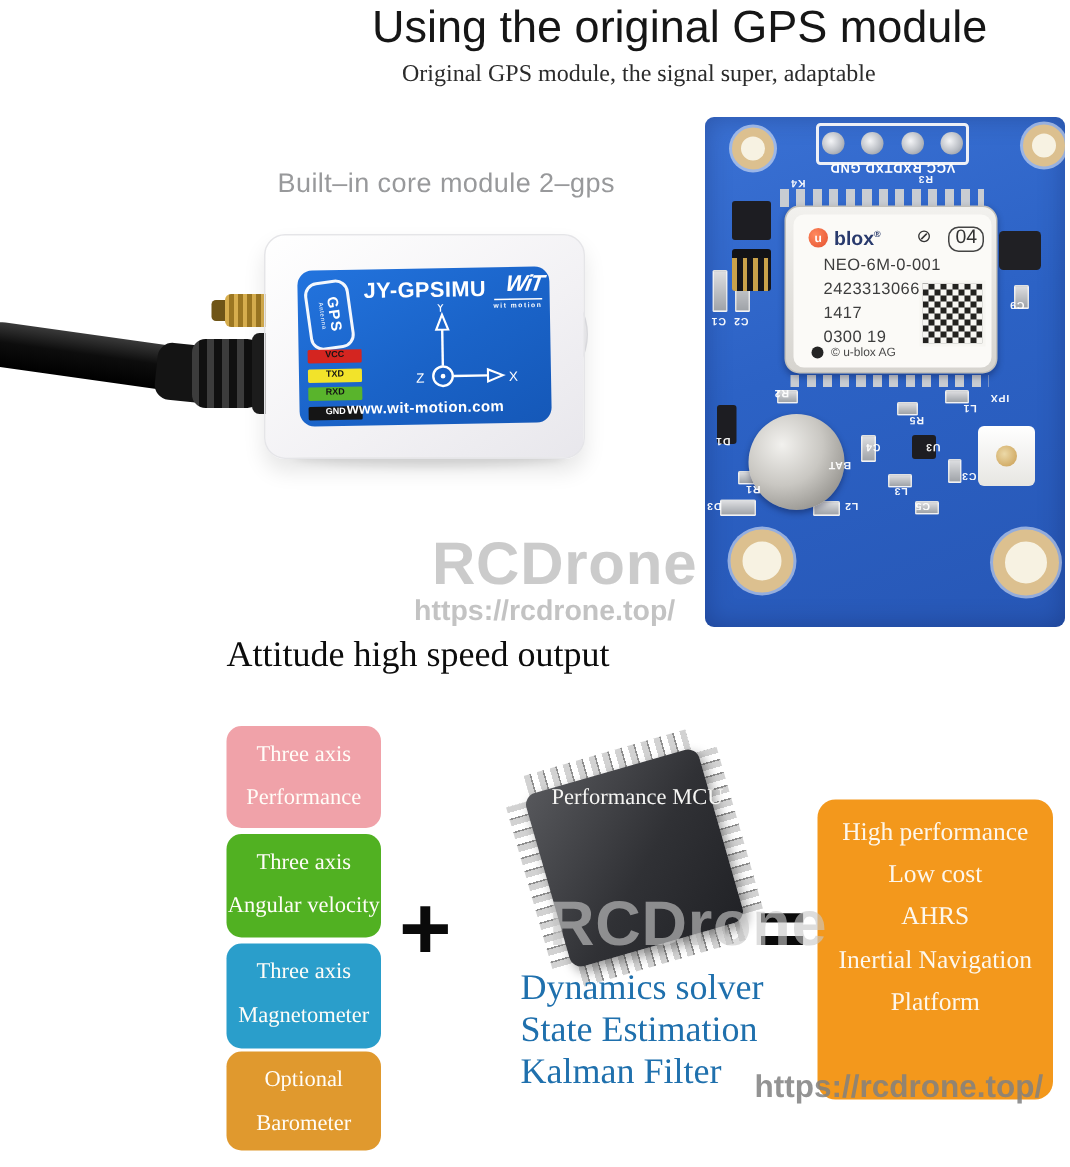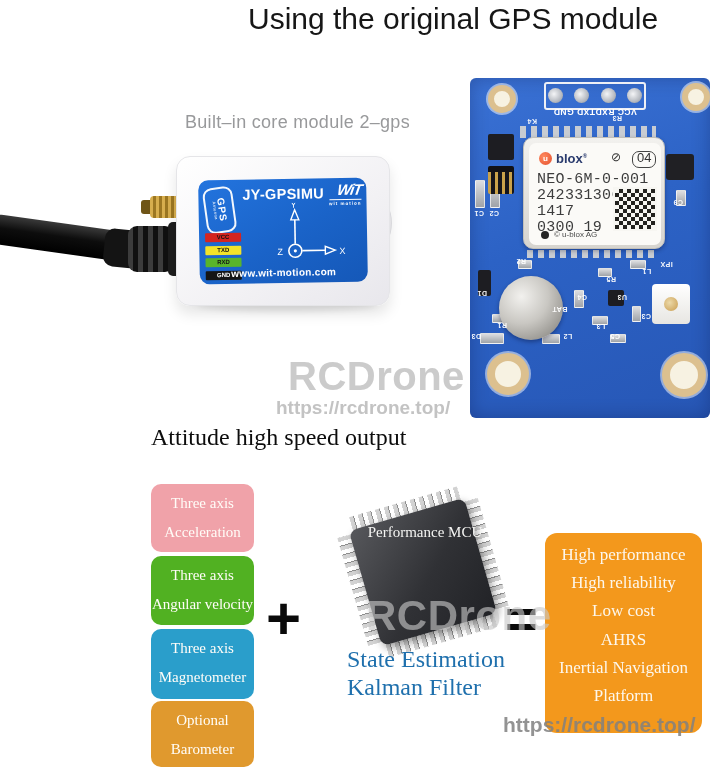--- a/index.html
+++ b/index.html
@@ -77,22 +77,22 @@
     background:linear-gradient(#f2f1ee,#d6d4cf); border:1px solid #c2c0ba; box-shadow:0 2px 4px rgba(0,0,30,.3); }
   .mod-in { position:absolute; left:5px; top:5px; width:132px; height:102px; border-radius:7px; background:#fbfaf7; }
   .ublox-dot { position:absolute; left:10px; top:9px; width:13px; height:13px; border-radius:50%;
     background:radial-gradient(circle at 35% 35%, #ff8a5f, #e4502e); color:#fff; font-weight:bold;
     font-size:8px; line-height:13px; text-align:center; }
   .ublox-name { position:absolute; left:27px; top:8px; font-weight:bold; font-size:13px; color:#293a6d; }
   .ublox-reg { font-size:6px; vertical-align:super; }
   .nolead { position:absolute; left:82px; top:7px; font-size:12px; color:#333; }
   .certoval { position:absolute; left:103px; top:8px; height:17px; padding:0 4px; border:1px solid #444;
     border-radius:7px; font-size:13px; line-height:11px; color:#333; }
-  .modline { position:absolute; left:8px; font-family:Liberation Mono, monospace;
-    font-size:15px; color:#3d3d3d; letter-spacing:.3px; }
+  .modline { position:absolute; left:20px; font-family:Liberation Sans, sans-serif;
+    font-size:11px; color:#3d3d3d; letter-spacing:.3px; }
   .qr { position:absolute; left:86px; top:46px; width:40px; height:40px;
     background:repeating-conic-gradient(#23221f 0% 25%, #f7f6f2 0% 50%) 0 0/8px 8px; outline:2px solid #f7f6f2; }
   .moddot { position:absolute; left:12px; top:88px; width:8px; height:8px; border-radius:50%; background:#242424; }
   .modcopy { position:absolute; left:25px; top:87px; font-size:8px; color:#4a4a4a; }
   .silk { position:absolute; color:#fff; font-weight:bold; font-size:7px; letter-spacing:.5px;
     transform:rotate(180deg); opacity:.95; font-family:"Liberation Sans",sans-serif; }
   .smd { position:absolute; background:linear-gradient(#dcdde0,#9fa3a8); border:1px solid rgba(255,255,255,.65); border-radius:1px; }
   .smd-dark { position:absolute; background:#1d1d22; border-radius:2px; }
   .bat { position:absolute; left:29px; top:198px; width:64px; height:64px; border-radius:50%;
     background:radial-gradient(circle at 35% 32%, #f2f1ee, #c9c7c2 45%, #8f8d88 85%, #77756f);
@@ -139,20 +139,21 @@
   .rbox { left:545px; top:533px; width:157px; height:200px; border-radius:12px; background:#f3981c;
     color:#fdf7ec; text-align:center; font-family:"Liberation Serif", serif; font-size:17px; padding-top:9px; }
   .rbox div { height:28.2px; line-height:26px; }
 </style>
 </head>
 <body>
 
 <div class="canvas">
 
   <div class="abs title">Using the original GPS module</div>
+  <div class="abs subtitle">Original GPS module, the signal super, adaptable</div>
 
   <div class="abs caption">Built–in core module 2–gps</div>
 
   <div class="abs cable"></div>
   <div class="abs cable2"></div>
   <div class="abs gland"></div>
   <div class="abs gnut"></div>
   <div class="abs sma-tip"></div>
   <div class="abs sma"></div>
   <div class="abs dev-shadow"></div>
@@ -271,21 +272,21 @@
 
   <div class="abs wm-big wm1">RCDrone</div>
   <div class="abs wm1-url">https://rcdrone.top/</div>
   <div class="abs wm-big wm2">RCDrone</div>
   <div class="abs wm2-url">https://rcdrone.top/</div>
 
   <div class="abs feat-heading">Attitude high speed output</div>
 
   <div class="abs sbox sbox0">
     <div>Three axis</div>
-    <div>Acceleration</div>
+    <div>Performance</div>
   </div>
   <div class="abs sbox sbox1">
     <div>Three axis</div>
     <div>Angular velocity</div>
   </div>
   <div class="abs sbox sbox2">
     <div>Three axis</div>
     <div>Magnetometer</div>
   </div>
   <div class="abs sbox sbox3">
@@ -300,28 +301,28 @@
     <div class="chip-pins" style="left:19px; top:134px; width:112px; height:14px;"></div>
     <div class="chip-pins v" style="left:2px; top:19px; width:14px; height:112px;"></div>
     <div class="chip-pins v" style="left:134px; top:19px; width:14px; height:112px;"></div>
     <div class="chip-body"></div>
   </div>
   <div class="abs mcu-text">
     <div>Performance MCU</div>
   </div>
 
   <div class="abs algo">
+    <div>Dynamics solver</div>
     <div>State Estimation</div>
     <div>Kalman Filter</div>
   </div>
 
   <div class="abs op equals">=</div>
 
   <div class="abs rbox">
     <div>High performance</div>
-    <div>High reliability</div>
     <div>Low cost</div>
     <div>AHRS</div>
     <div>Inertial Navigation</div>
     <div>Platform</div>
   </div>
 
 </div>
 
 </body></html>

